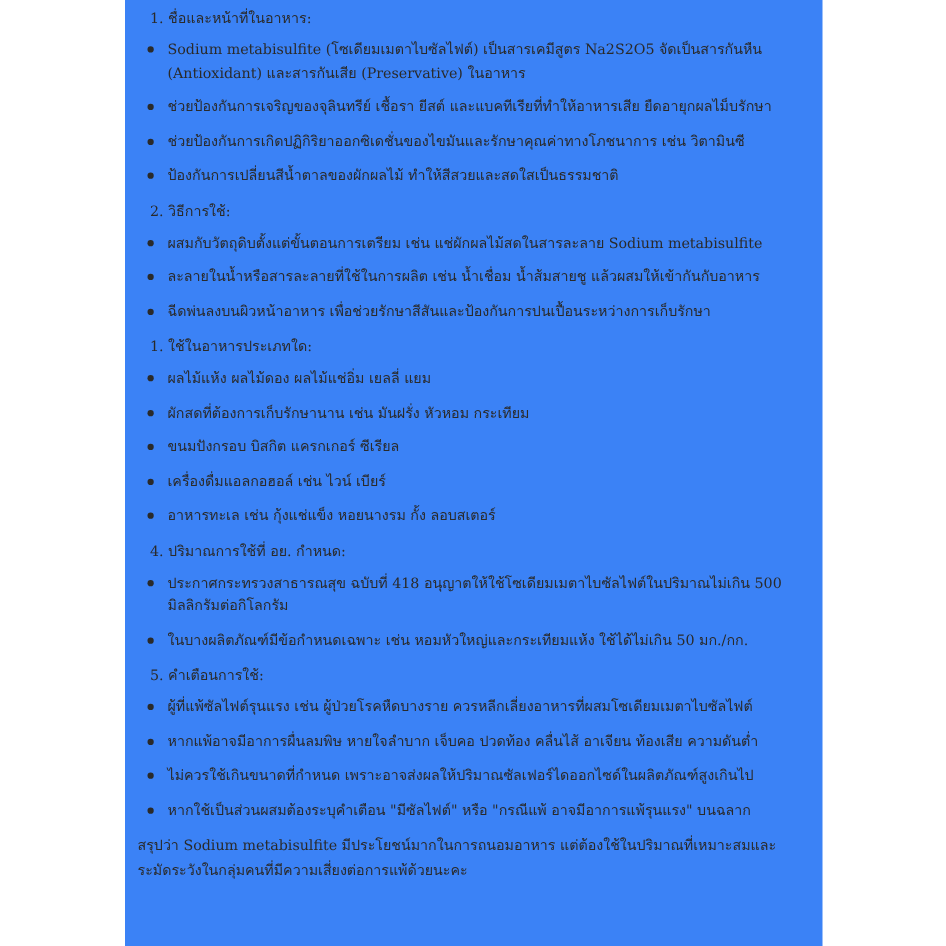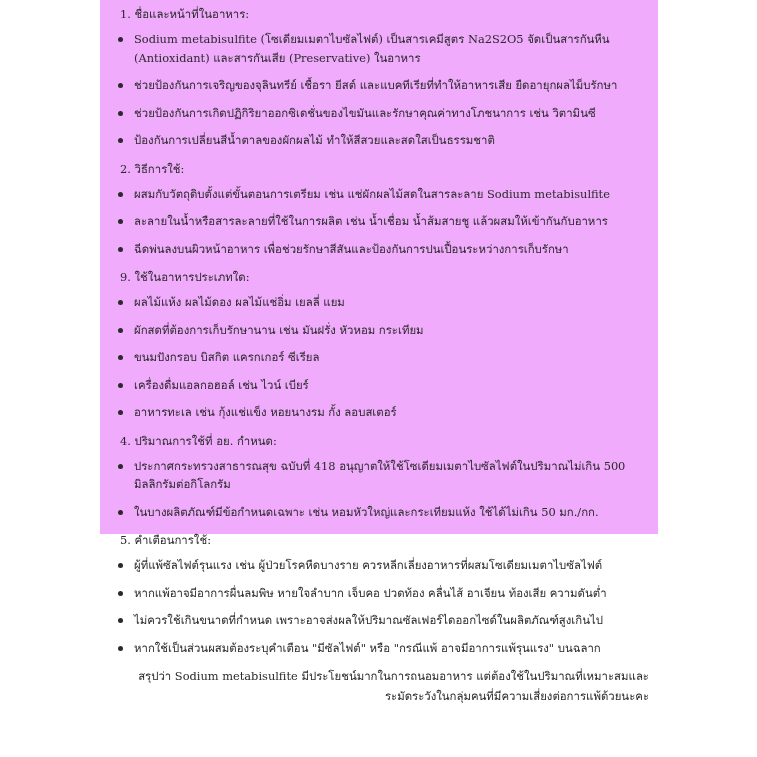--- a/index.html
+++ b/index.html
@@ -8,22 +8,22 @@
       background: #ffffff;
       width: 757px;
       height: 757px;
       overflow: hidden;
     }
     .panel {
       position: absolute;
       left: 100px;
       top: 0;
       width: 558px;
-      height: 534px;
-      background: #f0abfc;
+      height: 757px;
+      background: #3b82f6;
       box-sizing: border-box;
       padding: 4px 0 0 10px;
       font-family: "DejaVu Serif", "Liberation Serif", serif;
       color: #2a2a2a;
       font-size: 11.4px;
       line-height: 18.5px;
     }
     .section-heading {
       margin: 0;
       padding: 0 0 0 10px;
@@ -48,23 +48,22 @@
       left: 8px;
       top: 7px;
       width: 5px;
       height: 5px;
       border-radius: 50%;
       background: #2a2a2a;
     }
     .section { margin-bottom: 2px; }
     .summary {
       margin: 6px 0 0 0;
-      padding-right: 9px;
+      padding-right: 22px;
       line-height: 20px;
-      text-align: right;
     }
   </style>
 </head>
 <body>
 
 <div class="panel">
 
   <div class="section">
     <p class="section-heading">1. ชื่อและหน้าที่ในอาหาร:</p>
     <ul class="bullets">
@@ -78,21 +77,21 @@
   <div class="section">
     <p class="section-heading">2. วิธีการใช้:</p>
     <ul class="bullets">
       <li>ผสมกับวัตถุดิบตั้งแต่ขั้นตอนการเตรียม เช่น แช่ผักผลไม้สดในสารละลาย Sodium metabisulfite</li>
       <li>ละลายในน้ำหรือสารละลายที่ใช้ในการผลิต เช่น น้ำเชื่อม น้ำส้มสายชู แล้วผสมให้เข้ากันกับอาหาร</li>
       <li>ฉีดพ่นลงบนผิวหน้าอาหาร เพื่อช่วยรักษาสีสันและป้องกันการปนเปื้อนระหว่างการเก็บรักษา</li>
     </ul>
   </div>
 
   <div class="section">
-    <p class="section-heading">9. ใช้ในอาหารประเภทใด:</p>
+    <p class="section-heading">1. ใช้ในอาหารประเภทใด:</p>
     <ul class="bullets">
       <li>ผลไม้แห้ง ผลไม้ดอง ผลไม้แช่อิ่ม เยลลี่ แยม</li>
       <li>ผักสดที่ต้องการเก็บรักษานาน เช่น มันฝรั่ง หัวหอม กระเทียม</li>
       <li>ขนมปังกรอบ บิสกิต แครกเกอร์ ซีเรียล</li>
       <li>เครื่องดื่มแอลกอฮอล์ เช่น ไวน์ เบียร์</li>
       <li>อาหารทะเล เช่น กุ้งแช่แข็ง หอยนางรม กั้ง ลอบสเตอร์</li>
     </ul>
   </div>
 
   <div class="section">

